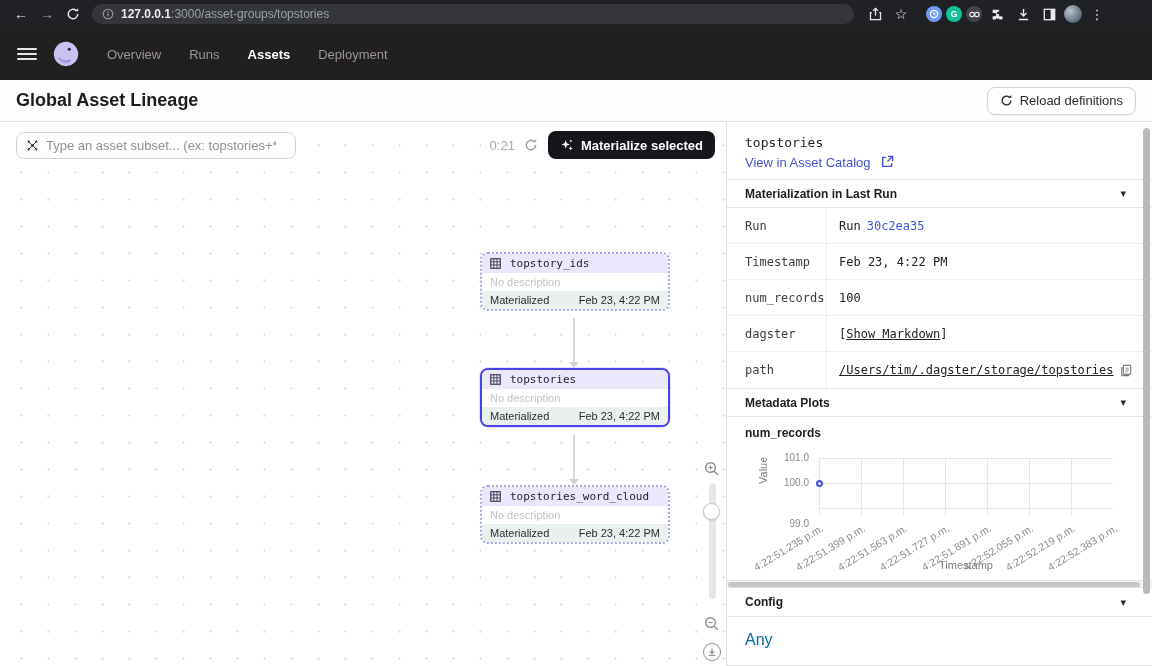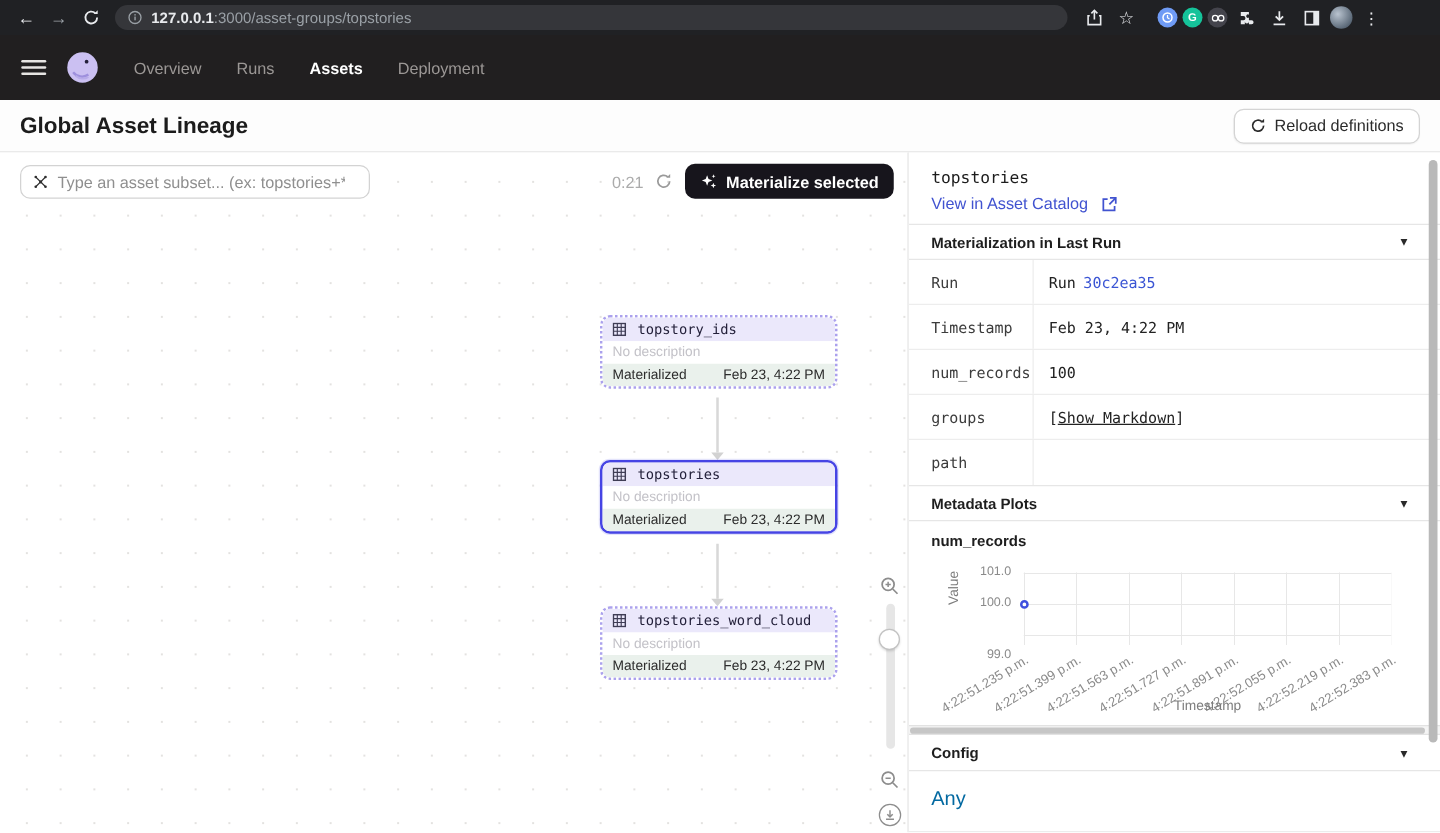--- a/index.html
+++ b/index.html
@@ -61,21 +61,21 @@
 
   .zoomctl { position:absolute; left:704px; color:#8d8d8d; }
   #zoom-slider-track { position:absolute; left:709px; width:7px; background:#e6e6e6; border-radius:4px; }
   #zoom-slider-handle { position:absolute; left:703px; width:17px; height:17px; background:#fff; border:1px solid #c2c2c2; border-radius:50%; box-shadow:0 1px 2px rgba(0,0,0,.15); cursor:grab; }
   #fit-btn { position:absolute; left:703px; width:18px; height:18px; border:1.4px solid #8d8d8d; border-radius:50%; display:flex; align-items:center; justify-content:center; color:#8d8d8d; background:#fff; cursor:pointer; }
 
   
   #details { position:absolute; top:122px; left:727px; width:425px; height:544px; background:#fff; overflow:hidden; }
   #details-top { padding:13px 18px 9px 18px; }
   #asset-title { font-size:13px; color:#1c1c1c; }
-  #catalog-link { margin-top:5px; font-size:13px; color:#4153d0; display:flex; align-items:flex-end; gap:10px; cursor:pointer; }
+  #catalog-link { margin-top:5px; font-size:13px; color:#4153d0; display:flex; align-items:flex-start; gap:10px; cursor:pointer; }
   .sec-head { height:29px; border-top:1px solid #e6e6e6; border-bottom:1px solid #e6e6e6; display:flex; align-items:center; justify-content:space-between; padding:0 26px 0 18px; background:#fff; cursor:pointer; }
   .sec-head.noline { border-bottom:0; }
   .sec-title { font-size:12px; font-weight:700; color:#1e1e1e; }
   .caret { font-size:11px; color:#2a2a2a; }
   .meta-row { height:36px; display:flex; align-items:stretch; border-bottom:1px solid #ededed; font-size:12px; }
   .meta-key { width:100px; padding:0 8px 0 18px; color:#3c3c3c; display:flex; align-items:center; border-right:1px solid #ededed; flex-shrink:0; }
   .meta-val { padding:0 12px; display:flex; align-items:center; color:#222; gap:6px; white-space:nowrap; }
   .lnk { color:#3b55d4; cursor:pointer; }
   .lnk-ul { color:#222; text-decoration:underline; cursor:pointer; }
   #plot-label { padding:9px 18px 2px 18px; font-size:12px; font-weight:700; color:#1e1e1e; }
@@ -342,29 +342,37 @@
   </div>
   <div class="meta-row mono">
     <span class="meta-key">Timestamp</span>
     <span class="meta-val">Feb 23, 4:22 PM</span>
   </div>
   <div class="meta-row mono">
     <span class="meta-key">num_records</span>
     <span class="meta-val">100</span>
   </div>
   <div class="meta-row mono">
-    <span class="meta-key">groups</span>
+    <span class="meta-key">dagster</span>
     <span class="meta-val" style="gap:0">
         <span>[</span>
         <span class="lnk-ul">Show Markdown</span>
         <span>]</span>
       </span>
   </div>
   <div class="meta-row mono" style="border-bottom:0">
     <span class="meta-key">path</span>
+    <span class="meta-val">
+      <span class="lnk-ul">/Users/tim/.dagster/storage/topstories</span>
+      <svg width="12" height="13" viewBox="0 0 14 15">
+          <rect x="4" y="1.5" width="8.5" height="10.5" rx="1" fill="none" stroke="#7d7d7d" stroke-width="1.3"></rect>
+          <path d="M4 4.5H2v9h8v-1.5" fill="none" stroke="#7d7d7d" stroke-width="1.3"></path>
+          <path d="M6.3 4.8h4M6.3 7h4M6.3 9.2h2.6" stroke="#7d7d7d" stroke-width="1"></path>
+        </svg>
+    </span>
   </div>
 
   <div class="sec-head">
     <span class="sec-title">Metadata Plots</span>
     <span class="caret">▾</span>
   </div>
 
   <div id="plot-label">num_records</div>
 
   <div id="chart">

